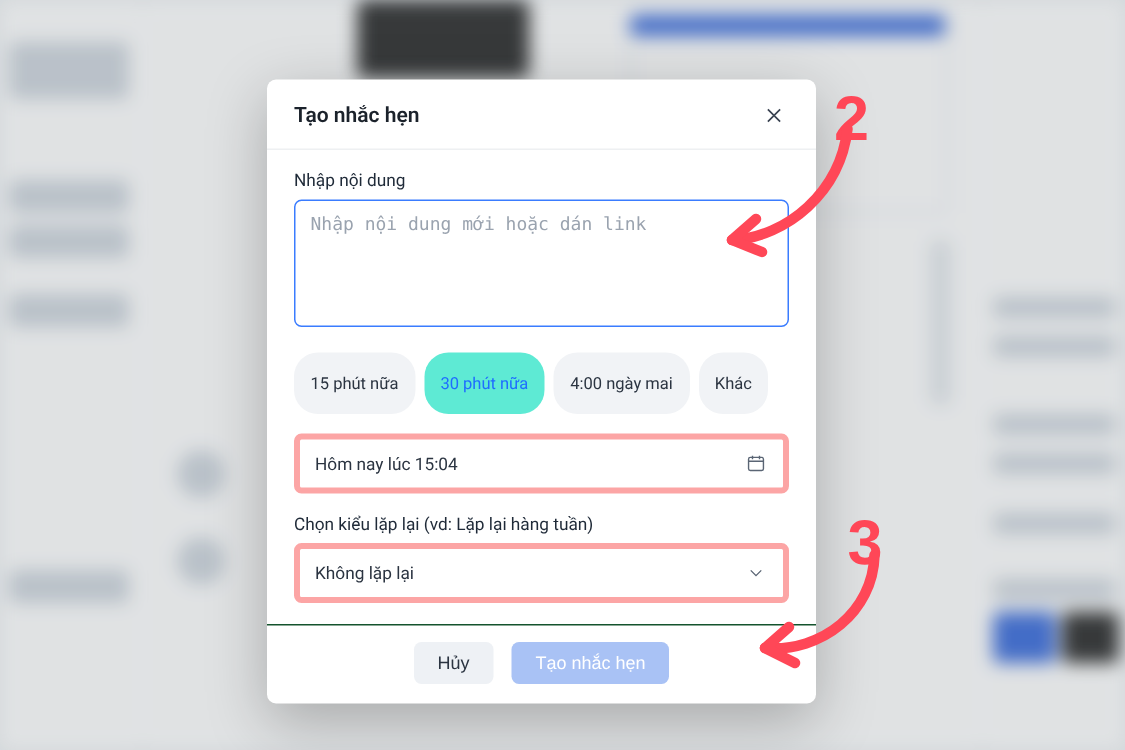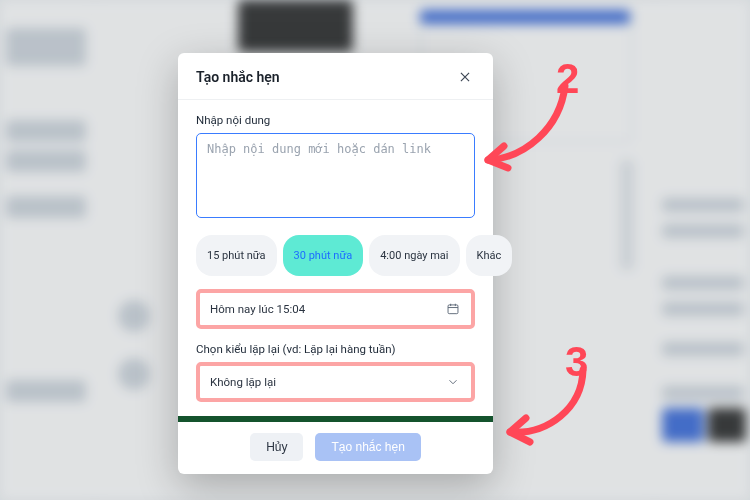--- a/index.html
+++ b/index.html
@@ -7,37 +7,37 @@
   
   .bg{position:absolute;inset:0;filter:blur(6px);opacity:.9;}
   .bg .strip{position:absolute;background:#e3e7ec;border-radius:4px;}
   .bg .strip.dark{background:#cfd6de;}
   .bg .strip.white{background:#fff;}
   .bg .strip.blue{background:#3a6bdb;}
   .bg .strip.img{background:#2a2a2a;}
   
   .overlay{position:absolute;inset:0;background:rgba(20,30,45,.12);}
   
-  .modal{position:absolute;left:178px;top:53px;width:315px;background:#fff;border-radius:6px;box-shadow:0 12px 40px rgba(0,0,0,.25);padding:0;}
+  .modal{position:absolute;left:178px;top:53px;width:366px;background:#fff;border-radius:6px;box-shadow:0 12px 40px rgba(0,0,0,.25);padding:0;}
   .modal-head{display:flex;align-items:center;justify-content:space-between;padding:14px 18px 12px 18px;border-bottom:1px solid #eef0f2;}
   .modal-title{font-size:14px;font-weight:600;color:#1b222b;}
   .close-btn{width:20px;height:20px;display:flex;align-items:center;justify-content:center;cursor:pointer;color:#3d4654;}
   .close-btn svg{width:14px;height:14px;stroke:currentColor;}
   .modal-body{padding:11px 18px 14px 18px;}
   .field-label{font-size:11.5px;color:#1f2a38;margin:2px 0 6px 0;}
   .content-input{width:100%;box-sizing:border-box;height:85px;border:1.5px solid #3a7cff;border-radius:5px;padding:8px 10px;font-size:12px;color:#333;resize:none;outline:none;}
   .content-input::placeholder{color:#9aa3af;}
   .section{margin-top:13px;}
   .chips{display:flex;gap:6px;margin-top:6px;}
   .chip{font-size:11px;padding:14px 11px;border-radius:16px;background:#f1f3f6;color:#2b3441;cursor:pointer;white-space:nowrap;}
   .chip.active{background:#5eead4;color:#1e6dff;}
   .select-field{position:relative;margin-top:6px;border:4px solid #fca5a5;border-radius:5px;height:32px;display:flex;align-items:center;padding:0 10px;font-size:11.5px;color:#2b3441;cursor:pointer;justify-content:space-between;}
   .select-field .icon-slot{width:16px;height:16px;color:#5a6574;display:flex;align-items:center;justify-content:center;}
   .select-field .icon-slot svg{width:14px;height:14px;stroke:currentColor;fill:none;stroke-width:1.6;}
-  .modal-footer{display:flex;justify-content:center;gap:12px;border-top:6px solid #14532d;padding:11px 18px 13px 18px;}
+  .modal-footer{display:flex;justify-content:center;gap:12px;border-top:1px solid #14532d;padding:11px 18px 13px 18px;}
   .btn{font-size:12px;padding:7px 16px;border-radius:5px;cursor:pointer;border:none;}
   .btn-cancel{background:#eef1f5;color:#2b3441;}
   .btn-primary{background:#a9c2f5;color:#fff;}
   
   .anno-num{position:absolute;font-size:42px;font-weight:700;color:#ff4757;font-family:Arial,sans-serif;}
   .anno-arrow{position:absolute;pointer-events:none;}
 </style>
 </head>
 <body>
 

